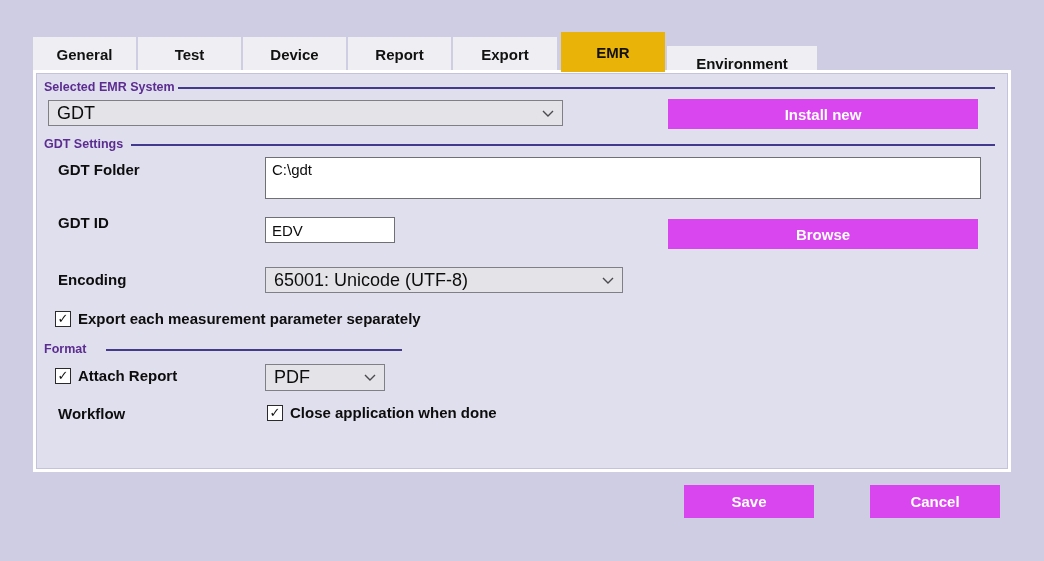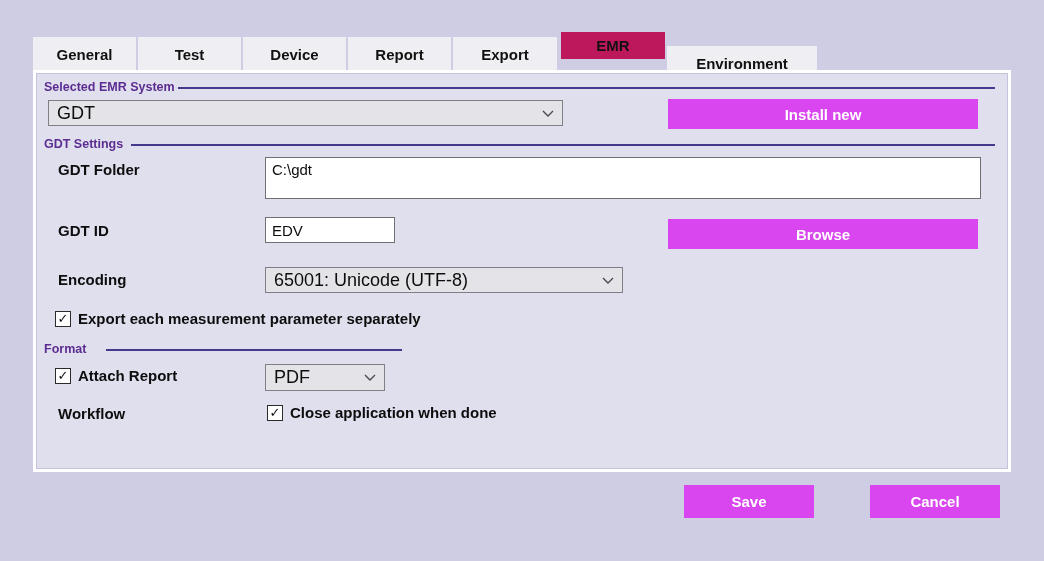--- a/index.html
+++ b/index.html
@@ -13,22 +13,22 @@
 
   
   .tab {
     position:absolute; top:37px; height:34px;
     background:#efeef2;
     display:flex; align-items:center; justify-content:center;
     font-size:15px; font-weight:700; color:#111;
     cursor:default;
   }
   .tab.active {
-    top:32px; height:27px;
-    background:#be185d; z-index:5;
+    top:32px; height:40px;
+    background:#eab308; z-index:5;
   }
 
   
   .panel {
     position:absolute; left:33px; top:70px; width:978px; height:402px;
     background:#e0dfee;
     border:3px solid #ffffff;
     box-shadow:0 0 0 1px #c5c3dc inset;
   }
 
@@ -118,21 +118,21 @@
 </div>
 
 <button class="btn" style="left:668px;top:99px;width:310px;height:30px;">Install new</button>
 
 <div class="group-title" style="left:44px;top:137px;">GDT Settings</div>
 <div class="group-line" style="left:131px;top:144px;width:864px;"></div>
 
 <div class="field-label" style="left:58px;top:161px;">GDT Folder</div>
 <textarea class="textbox" style="left: 265px; top: 157px; width: 716px; height: 42px;">C:\gdt</textarea>
 
-<div class="field-label" style="left:58px;top:222px;">GDT ID</div>
+<div class="field-label" style="left:58px;top:214px;">GDT ID</div>
 <input class="textbox" style="left: 265px; top: 217px; width: 130px; height: 26px;" value="EDV">
 
 <button class="btn" style="left:668px;top:219px;width:310px;height:30px;">Browse</button>
 
 <div class="field-label" style="left:58px;top:271px;">Encoding</div>
 <div class="combo" style="left:265px;top:267px;width:358px;height:26px;">
   <span class="combo-text">65001: Unicode (UTF-8)</span>
   <span class="chev">
     <svg width="12" height="7" viewBox="0 0 12 7">
         <polyline points="1,1 6,6 11,1" fill="none" stroke="#4a4a4f" stroke-width="1.4"></polyline>

